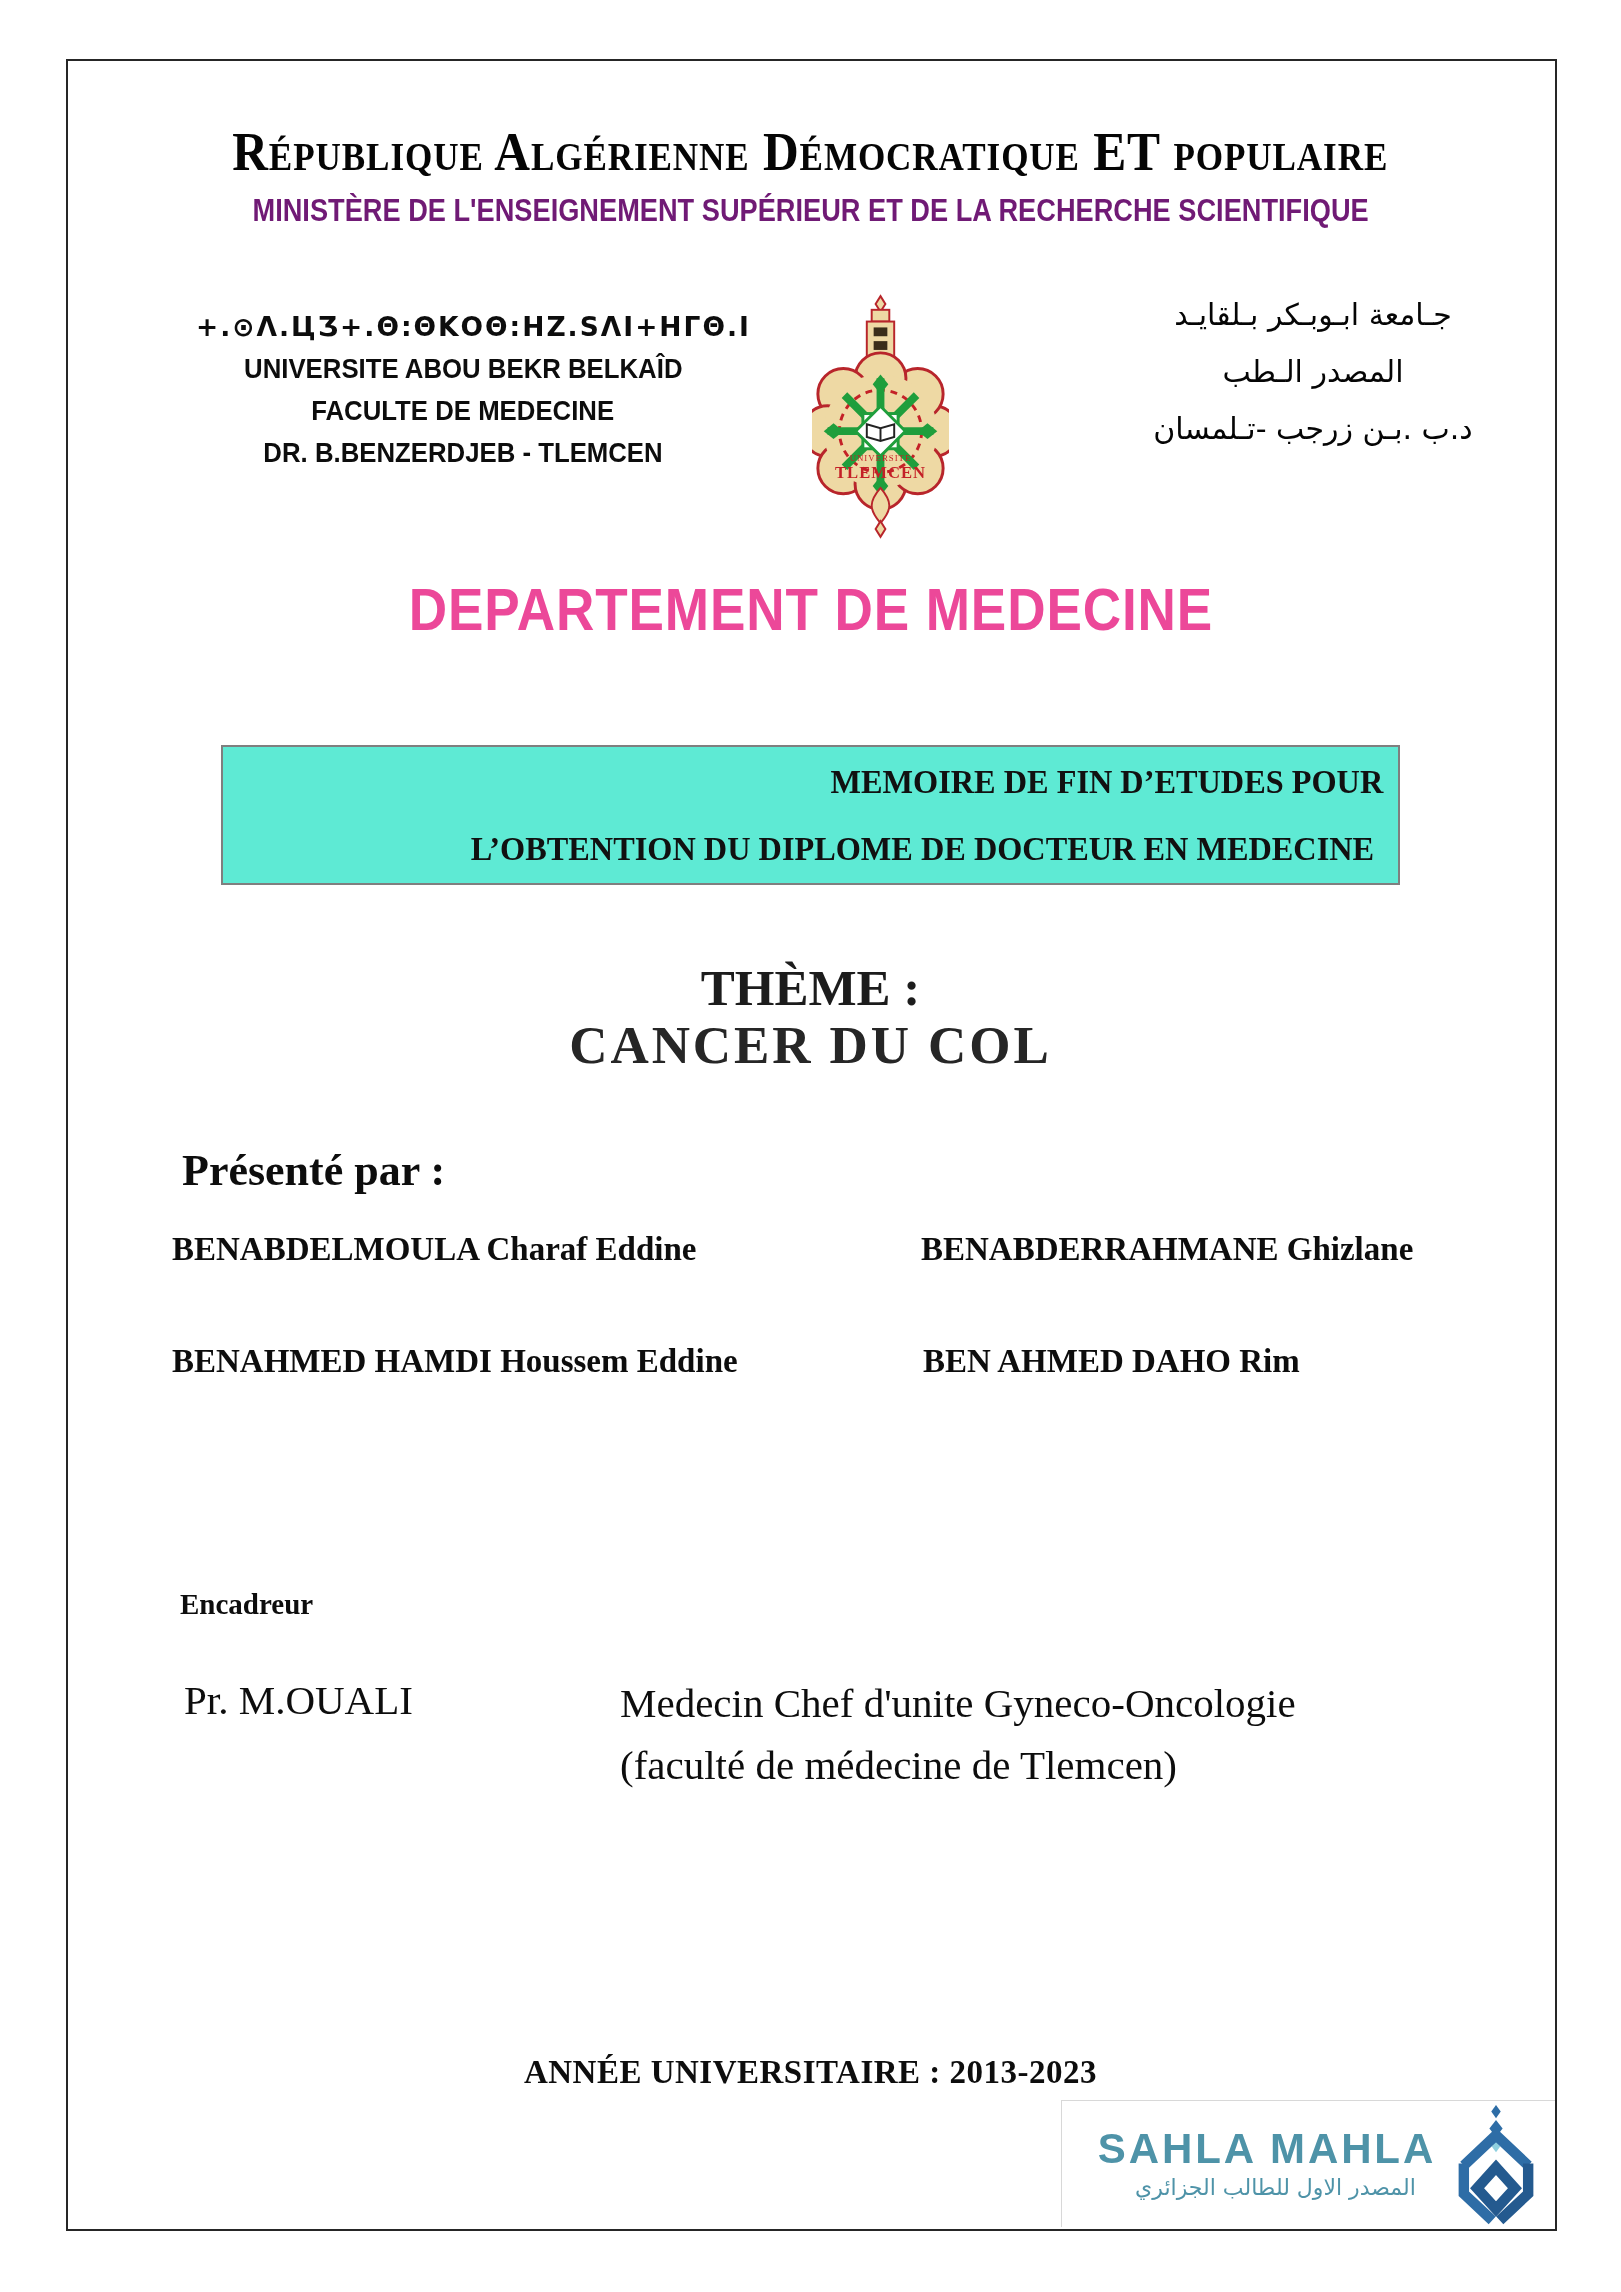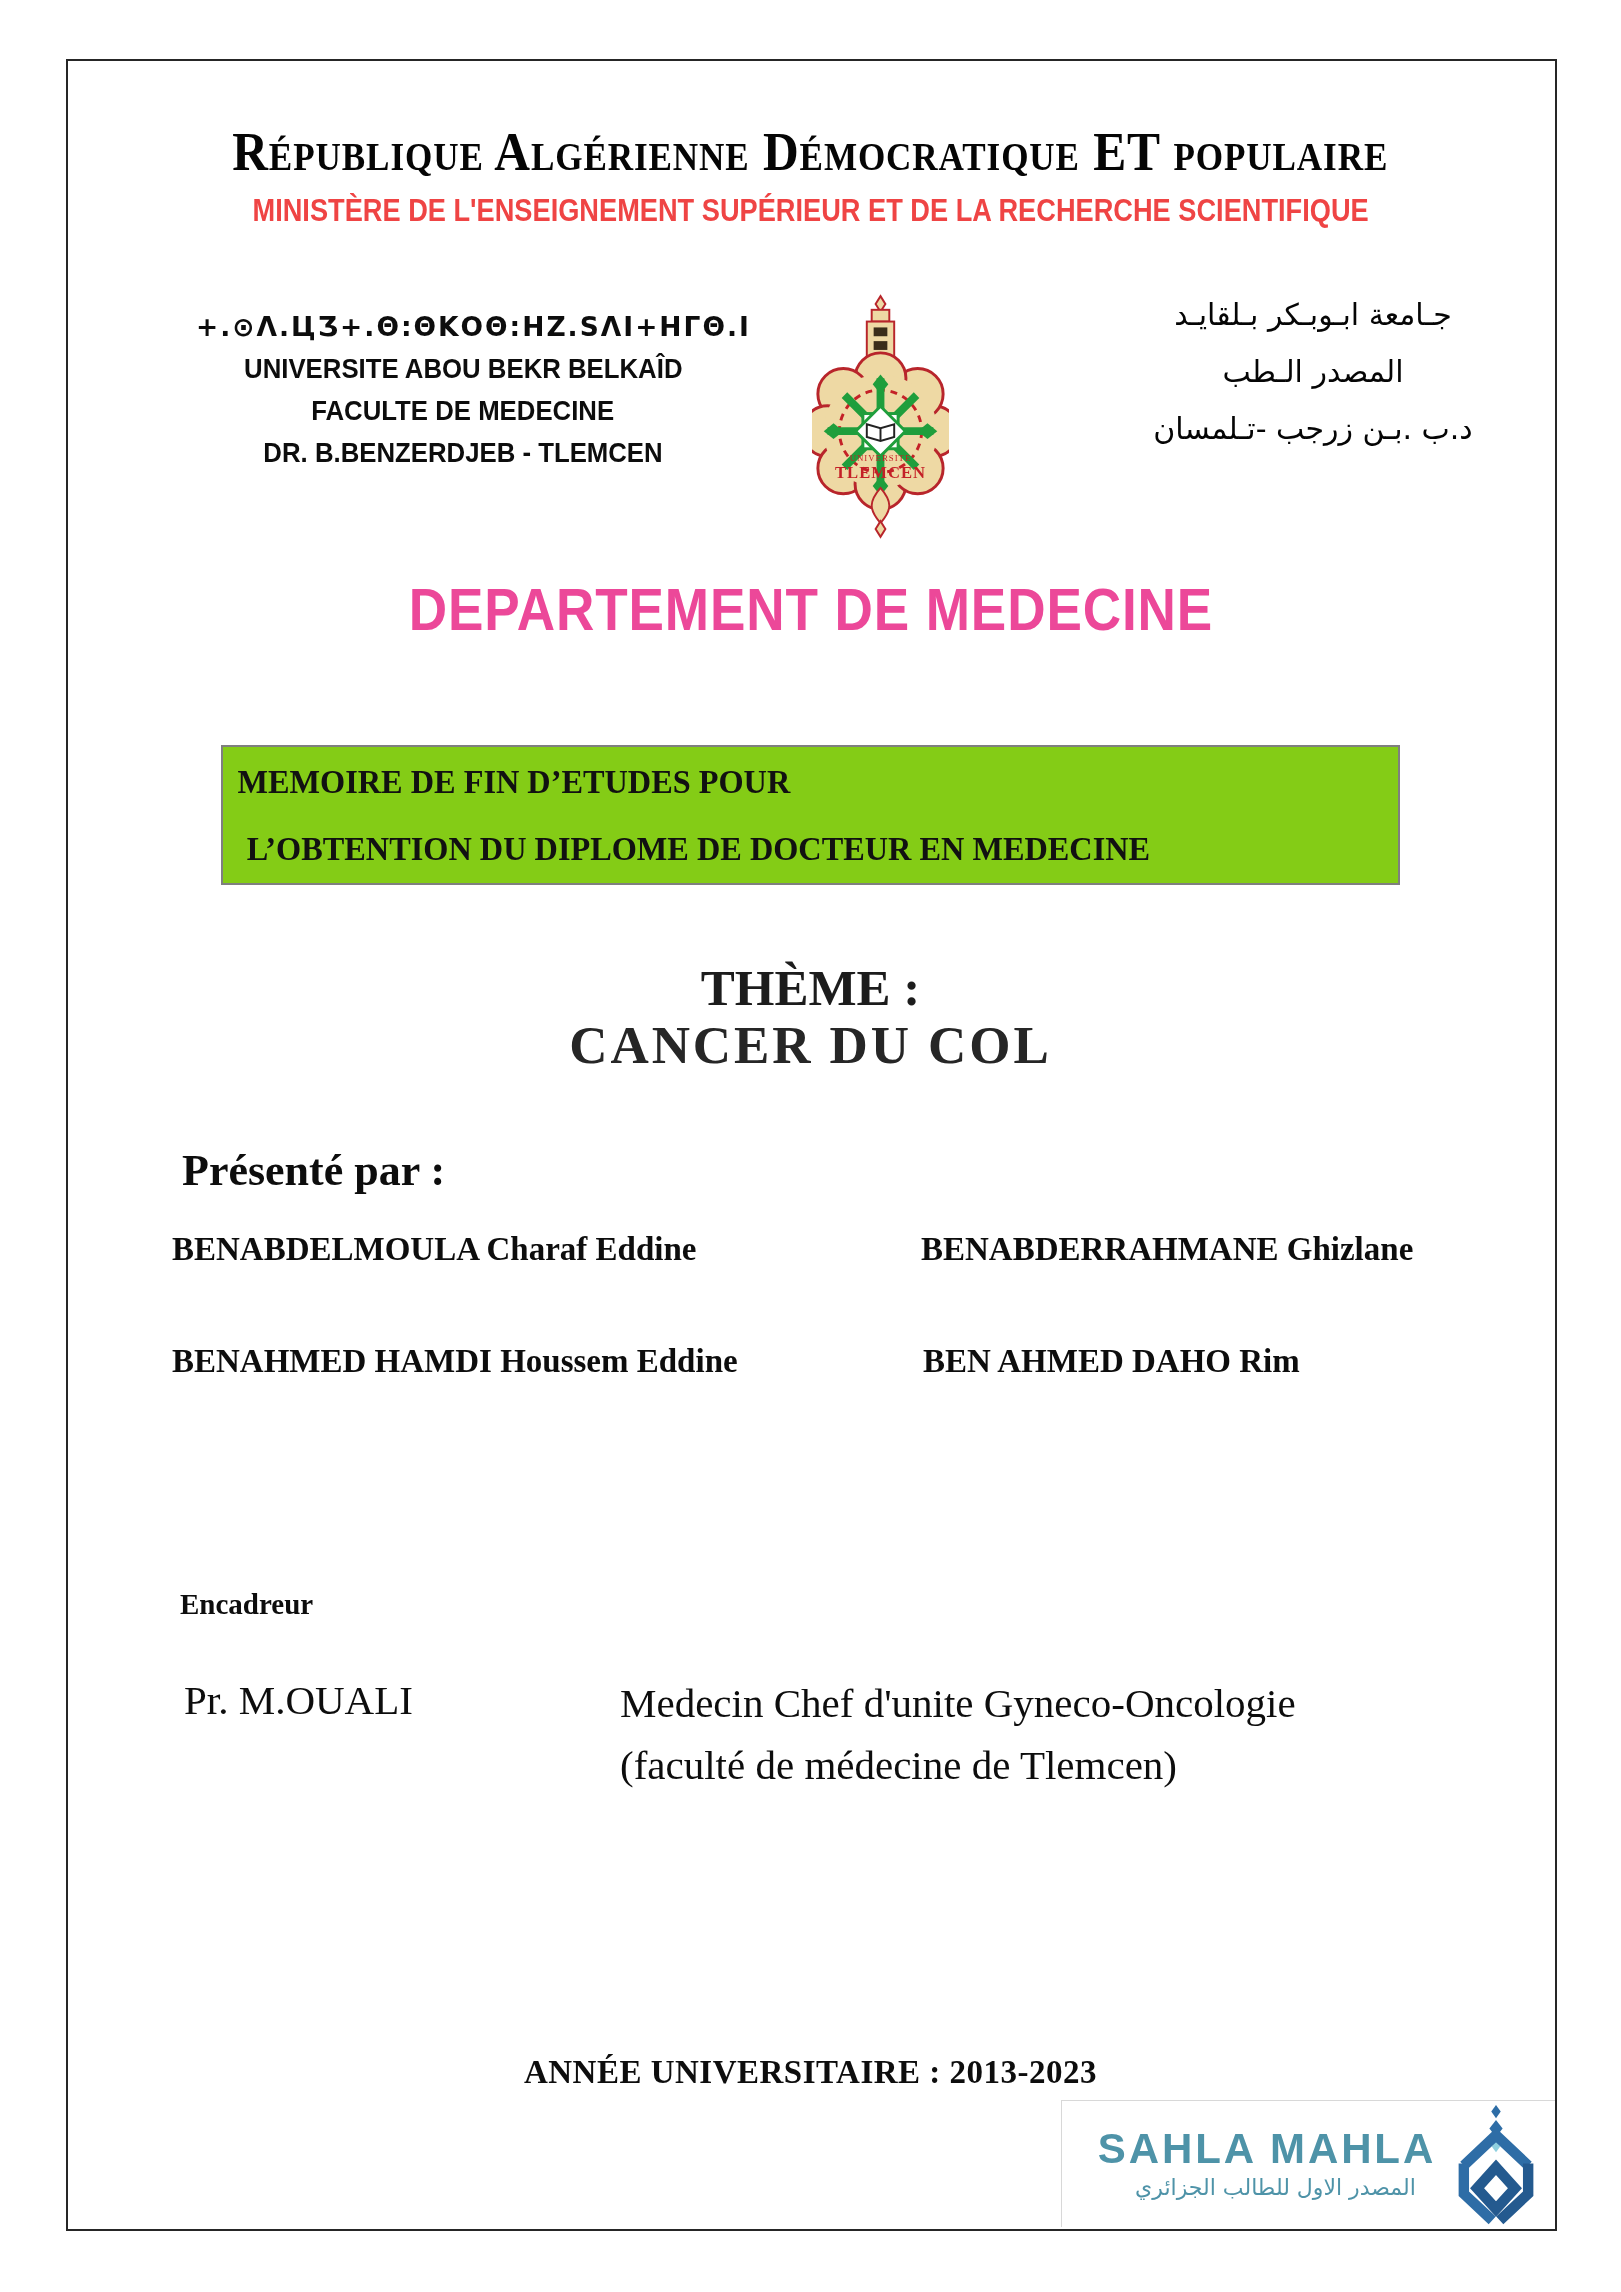--- a/index.html
+++ b/index.html
@@ -14,42 +14,42 @@
   .center{left:0;right:0;text-align:center;}
   .abs{position:absolute;}
   .condensed{display:inline-block;transform:scaleX(0.85);transform-origin:50% 50%;}
   .h1{
     top:120px;font-family:"Liberation Serif",serif;font-weight:600;
     font-variant:small-caps;font-size:55px;letter-spacing:1px;color:#050505;
   }
   .h1 .condensed{transform:scaleX(0.9);}
   .h2{
     top:192px;font-family:"Liberation Sans",sans-serif;font-weight:bold;
-    font-size:32px;color:#ef4444;
+    font-size:32px;color:#701a75;
   }
   .inst-left{
     top:306px;left:196px;width:534px;text-align:center;
     font-family:"Liberation Sans",sans-serif;font-weight:bold;font-size:28px;line-height:42px;
   }
   .tifinagh{font-family:"DejaVu Sans",sans-serif;font-size:26.5px;letter-spacing:2px;font-weight:bold;}
   .inst-left .ln{display:block;}
   .inst-left .ln .condensed{transform:scaleX(0.92);}
   .inst-right{
     top:286px;left:1117px;width:392px;text-align:center;direction:rtl;
     font-family:"DejaVu Sans",sans-serif;font-size:30px;line-height:57px;color:#050505;
   }
   .logo{left:812px;top:292px;width:137px;height:247px;}
   .dept{
     top:576px;font-family:"Liberation Sans",sans-serif;font-weight:bold;
     font-size:59px;letter-spacing:1px;color:#ec4899;
   }
   .dept .condensed{transform:scaleX(0.9);}
   .membox{
     left:221px;top:745px;width:1175px;height:136px;
-    background:#84cc16;border:2px solid #7f7f7f;text-align:left;
+    background:#5eead4;border:2px solid #7f7f7f;text-align:right;
     font-weight:bold;font-size:34px;color:#111;
   }
   .membox .l1{margin-top:15.7px;}
   .membox .l2{margin-top:29px;}
   .membox .condensed{transform:scaleX(0.95);}
   .theme-label{top:947px;font-weight:bold;font-size:51px;color:#1c1c1c;margin-top:12px;}
   .theme-title{top:1015px;font-weight:bold;font-size:53px;letter-spacing:2.9px;color:#262626;}
   .presente{left:182px;top:1145px;font-weight:bold;font-size:44px;}
   .student{font-weight:bold;font-size:33px;white-space:nowrap;}
   .s0{left:172px;top:1231px;}

